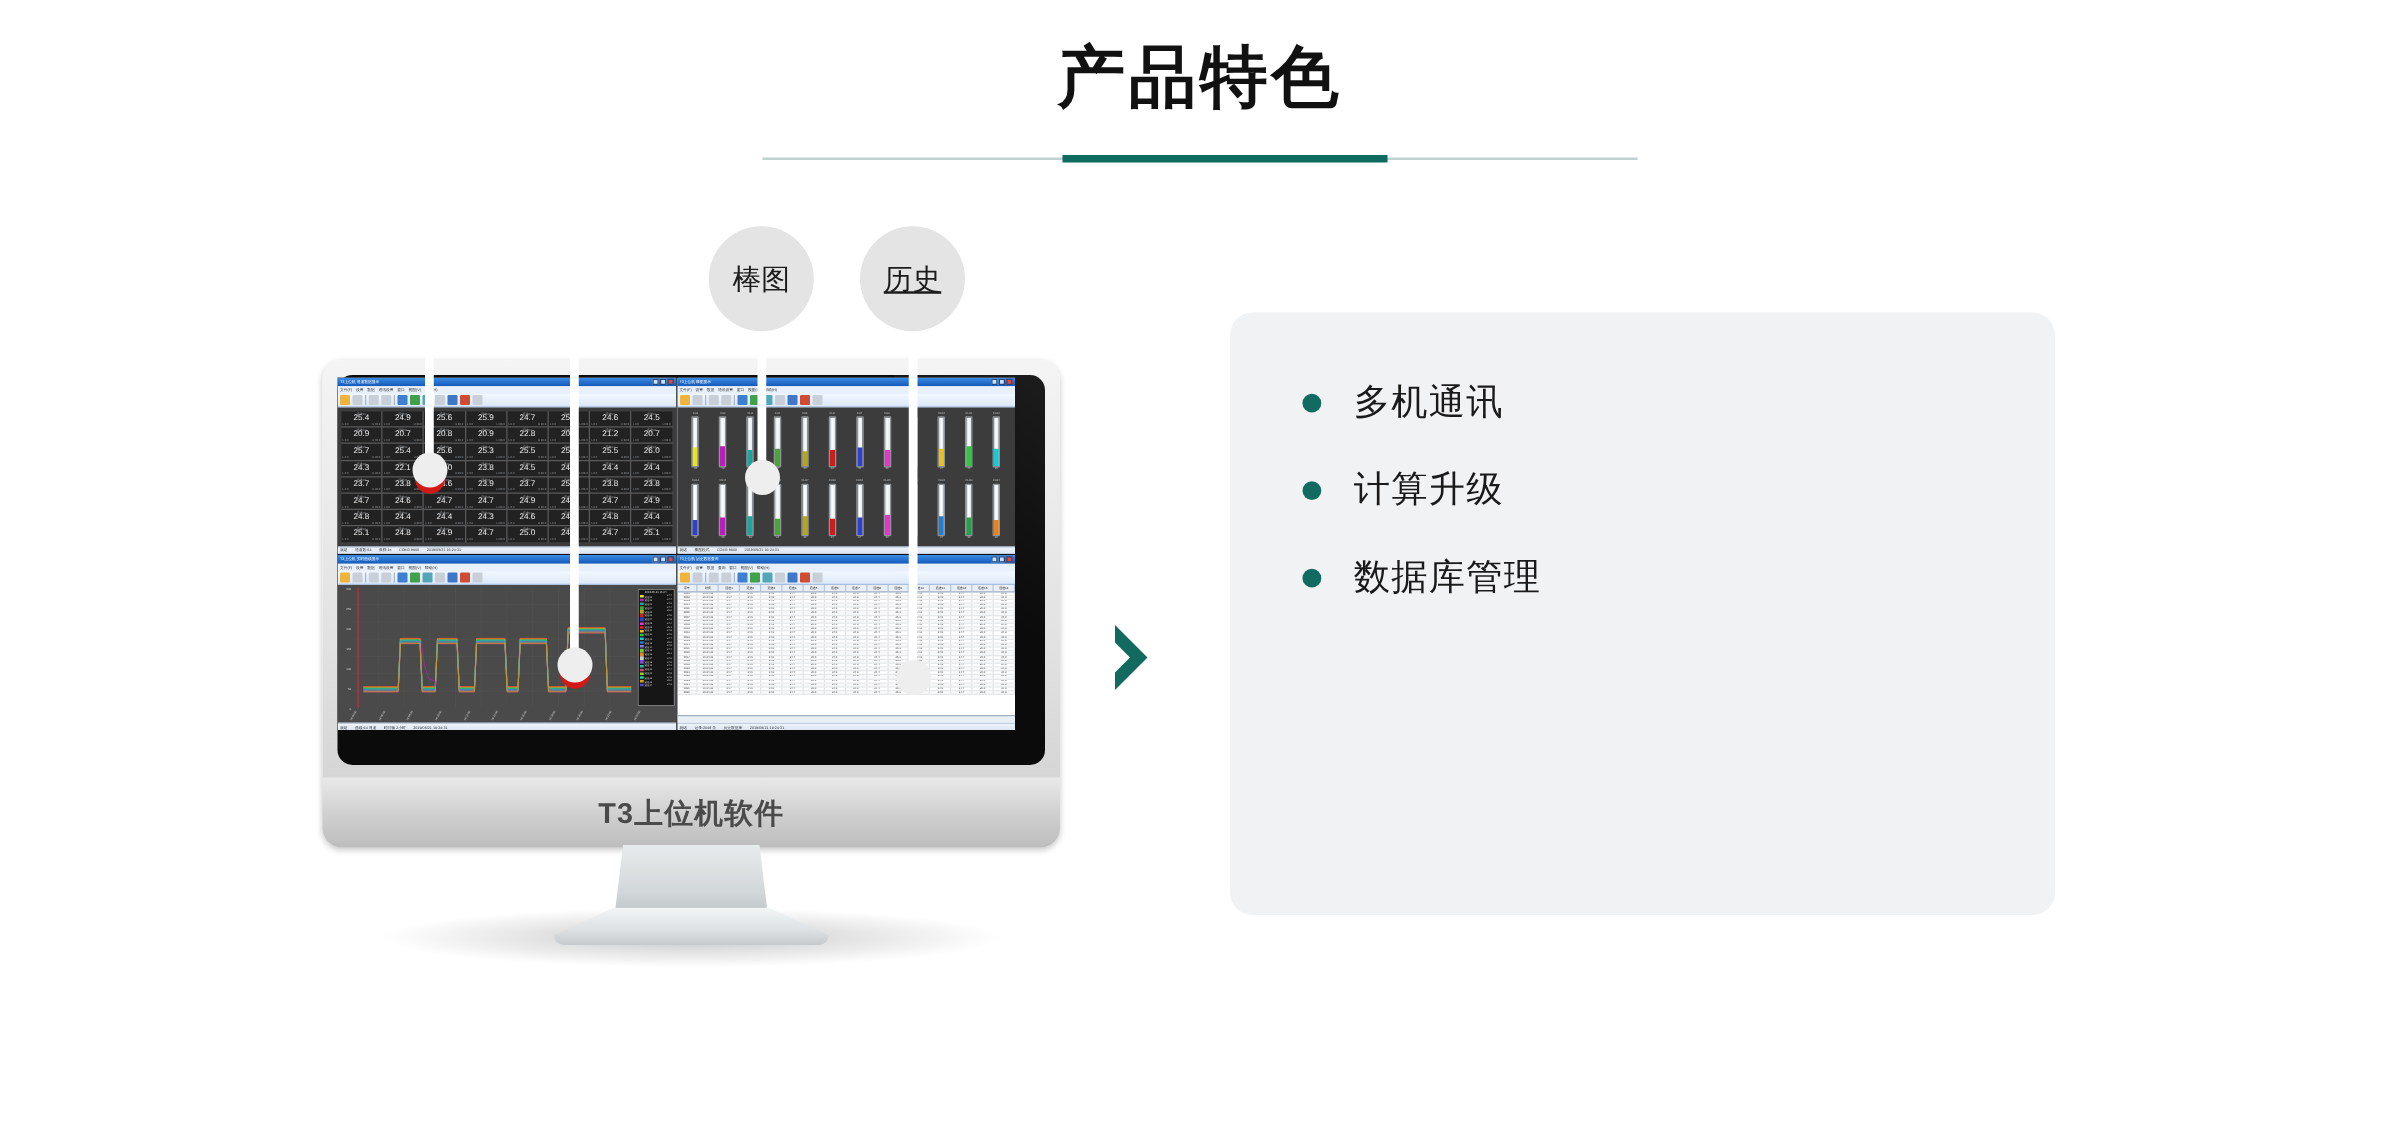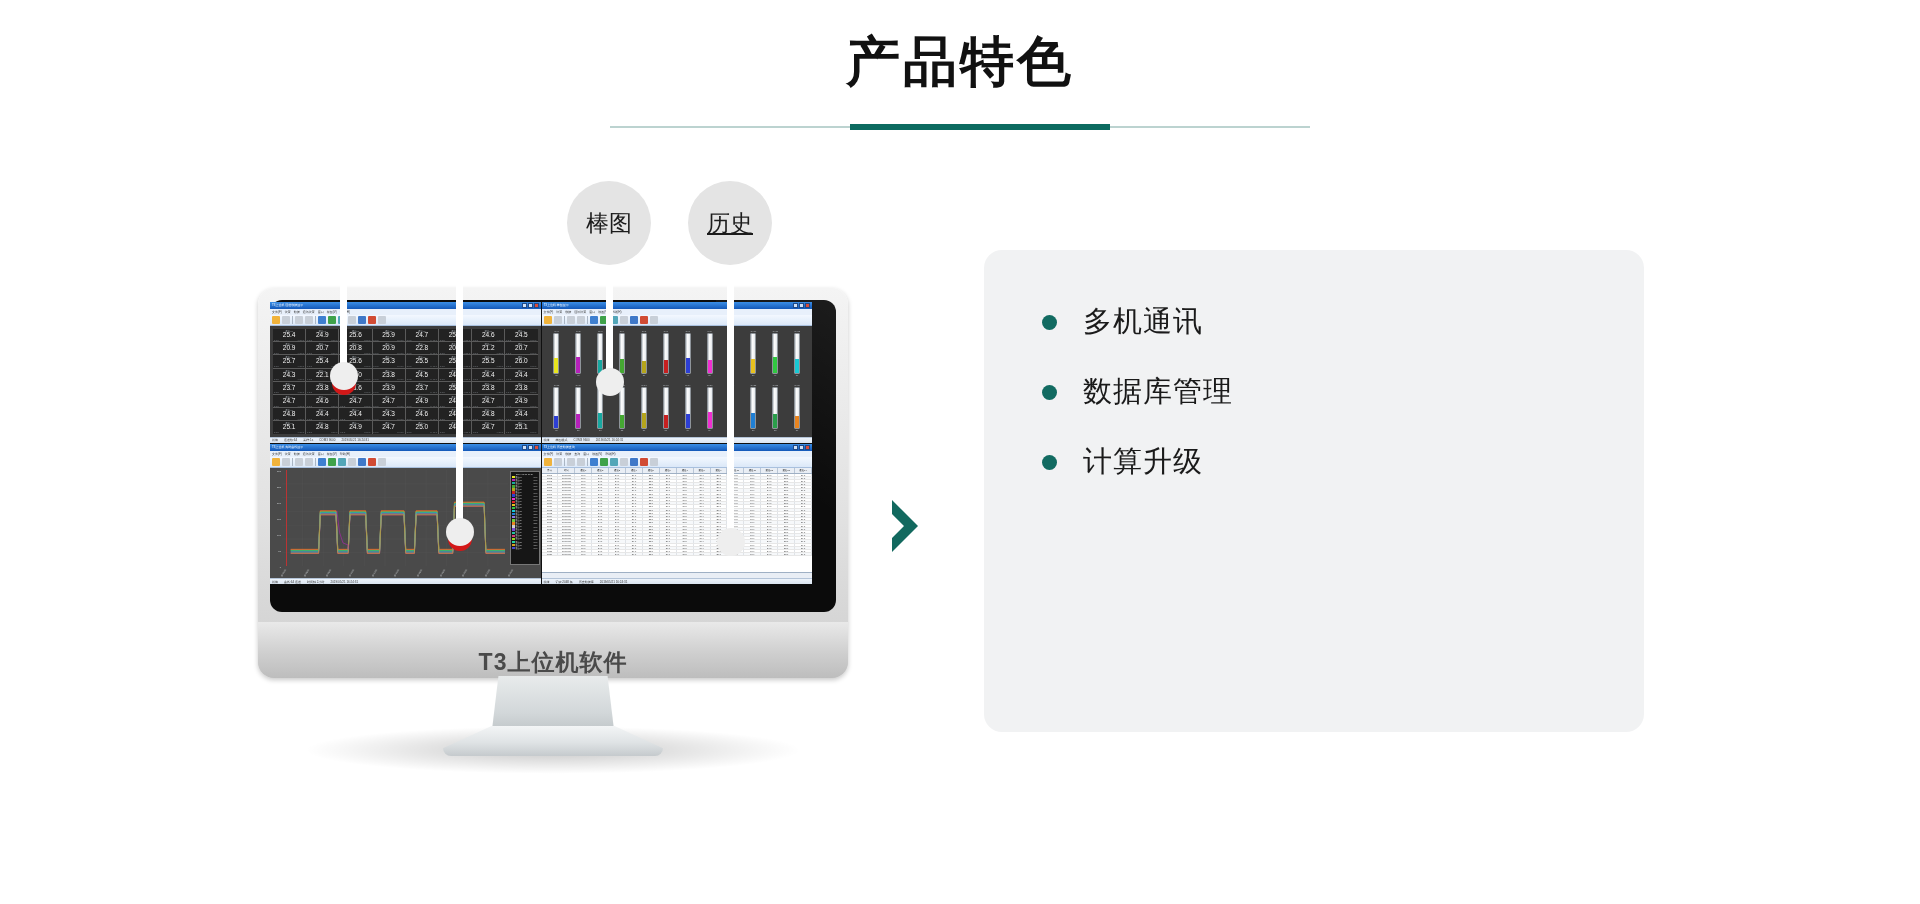--- a/index.html
+++ b/index.html
@@ -72,21 +72,21 @@
     content:""; position:absolute; right:0; top:0;
     width: 120px; height: 312px;
     background: linear-gradient(215deg, rgba(255,255,255,0.07) 0%, rgba(255,255,255,0) 55%);
   }
   .cam { position: absolute; left: 50%; top: 8px; margin-left:-3px; width:6px; height:6px;
          border-radius:50%; background:#3a3a3a; }
   .mon-chin {
     position: absolute; left: 0; bottom: 0; width: 590px; height: 56px;
     border-radius: 0 0 16px 16px;
     background: linear-gradient(180deg,#e9e9e9 0%, #cfcfcf 55%, #bdbdbd 100%);
-    display:flex; align-items:flex-end; justify-content:center;
+    display:flex; align-items:center; justify-content:center;
   }
   .mon-label { font-size: 23px; font-weight: bold; color: #4a4a4a; letter-spacing: 1px; }
   .mon-neck {
     position: absolute; left: 50%; margin-left: -62px; top: 388px; width: 124px; height: 62px;
     background: linear-gradient(180deg,#e8ebec 0%, #d2d7d9 60%, #b9bfc2 100%);
     clip-path: polygon(6% 0, 94% 0, 100% 100%, 0% 100%);
   }
   .mon-foot {
     position: absolute; left: 50%; margin-left: -110px; top: 438px; width: 220px; height: 30px;
     background: linear-gradient(180deg,#f3f5f6 0%, #dfe3e5 55%, #c5cacd 100%);
@@ -1814,22 +1814,22 @@
   </div>
 
   <div class="info-card">
     <ul class="bullets" id="bullet-list">
         <li class="bullet-item">
           <span class="bullet-dot" style="background: rgb(18, 107, 97);"></span>
           <span class="bullet-text">多机通讯</span>
         </li>
         <li class="bullet-item">
           <span class="bullet-dot" style="background: rgb(18, 107, 97);"></span>
-          <span class="bullet-text">数据库管理</span>
+          <span class="bullet-text">计算升级</span>
         </li>
         <li class="bullet-item">
           <span class="bullet-dot" style="background: rgb(18, 107, 97);"></span>
-          <span class="bullet-text">计算升级</span>
+          <span class="bullet-text">数据库管理</span>
         </li>
       </ul>
   </div>
 
 </div>
 
 </body></html>

